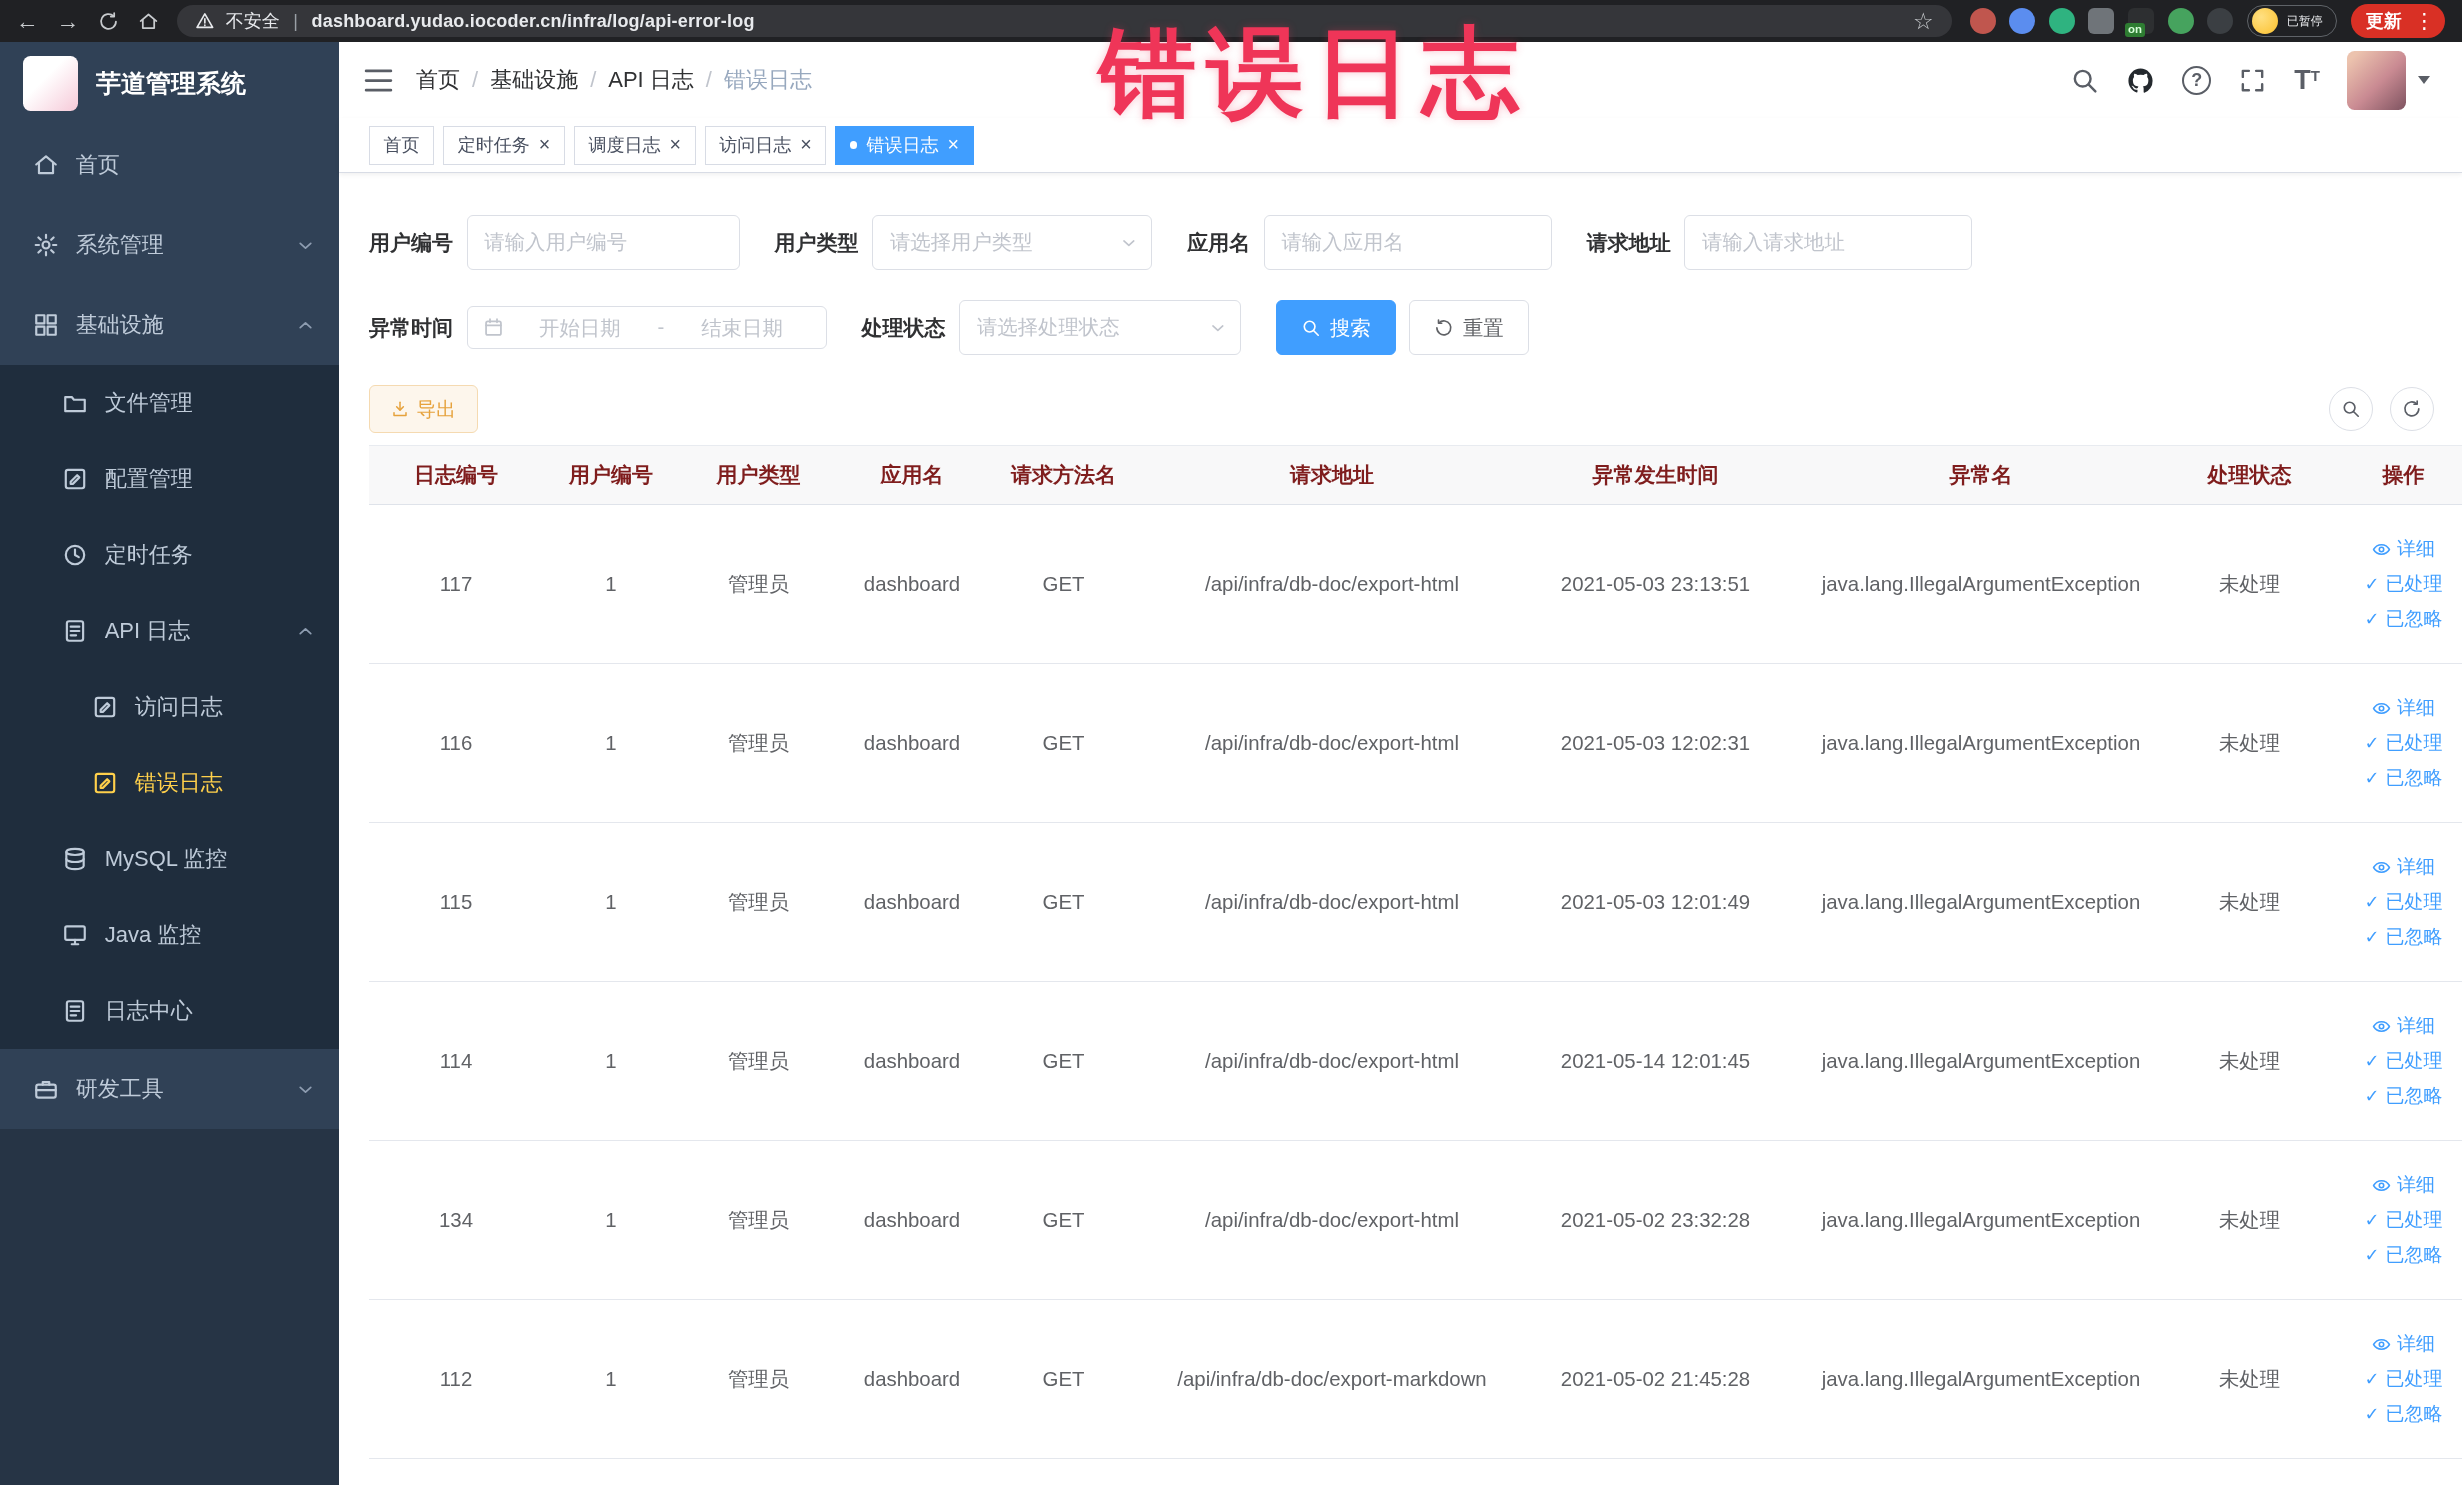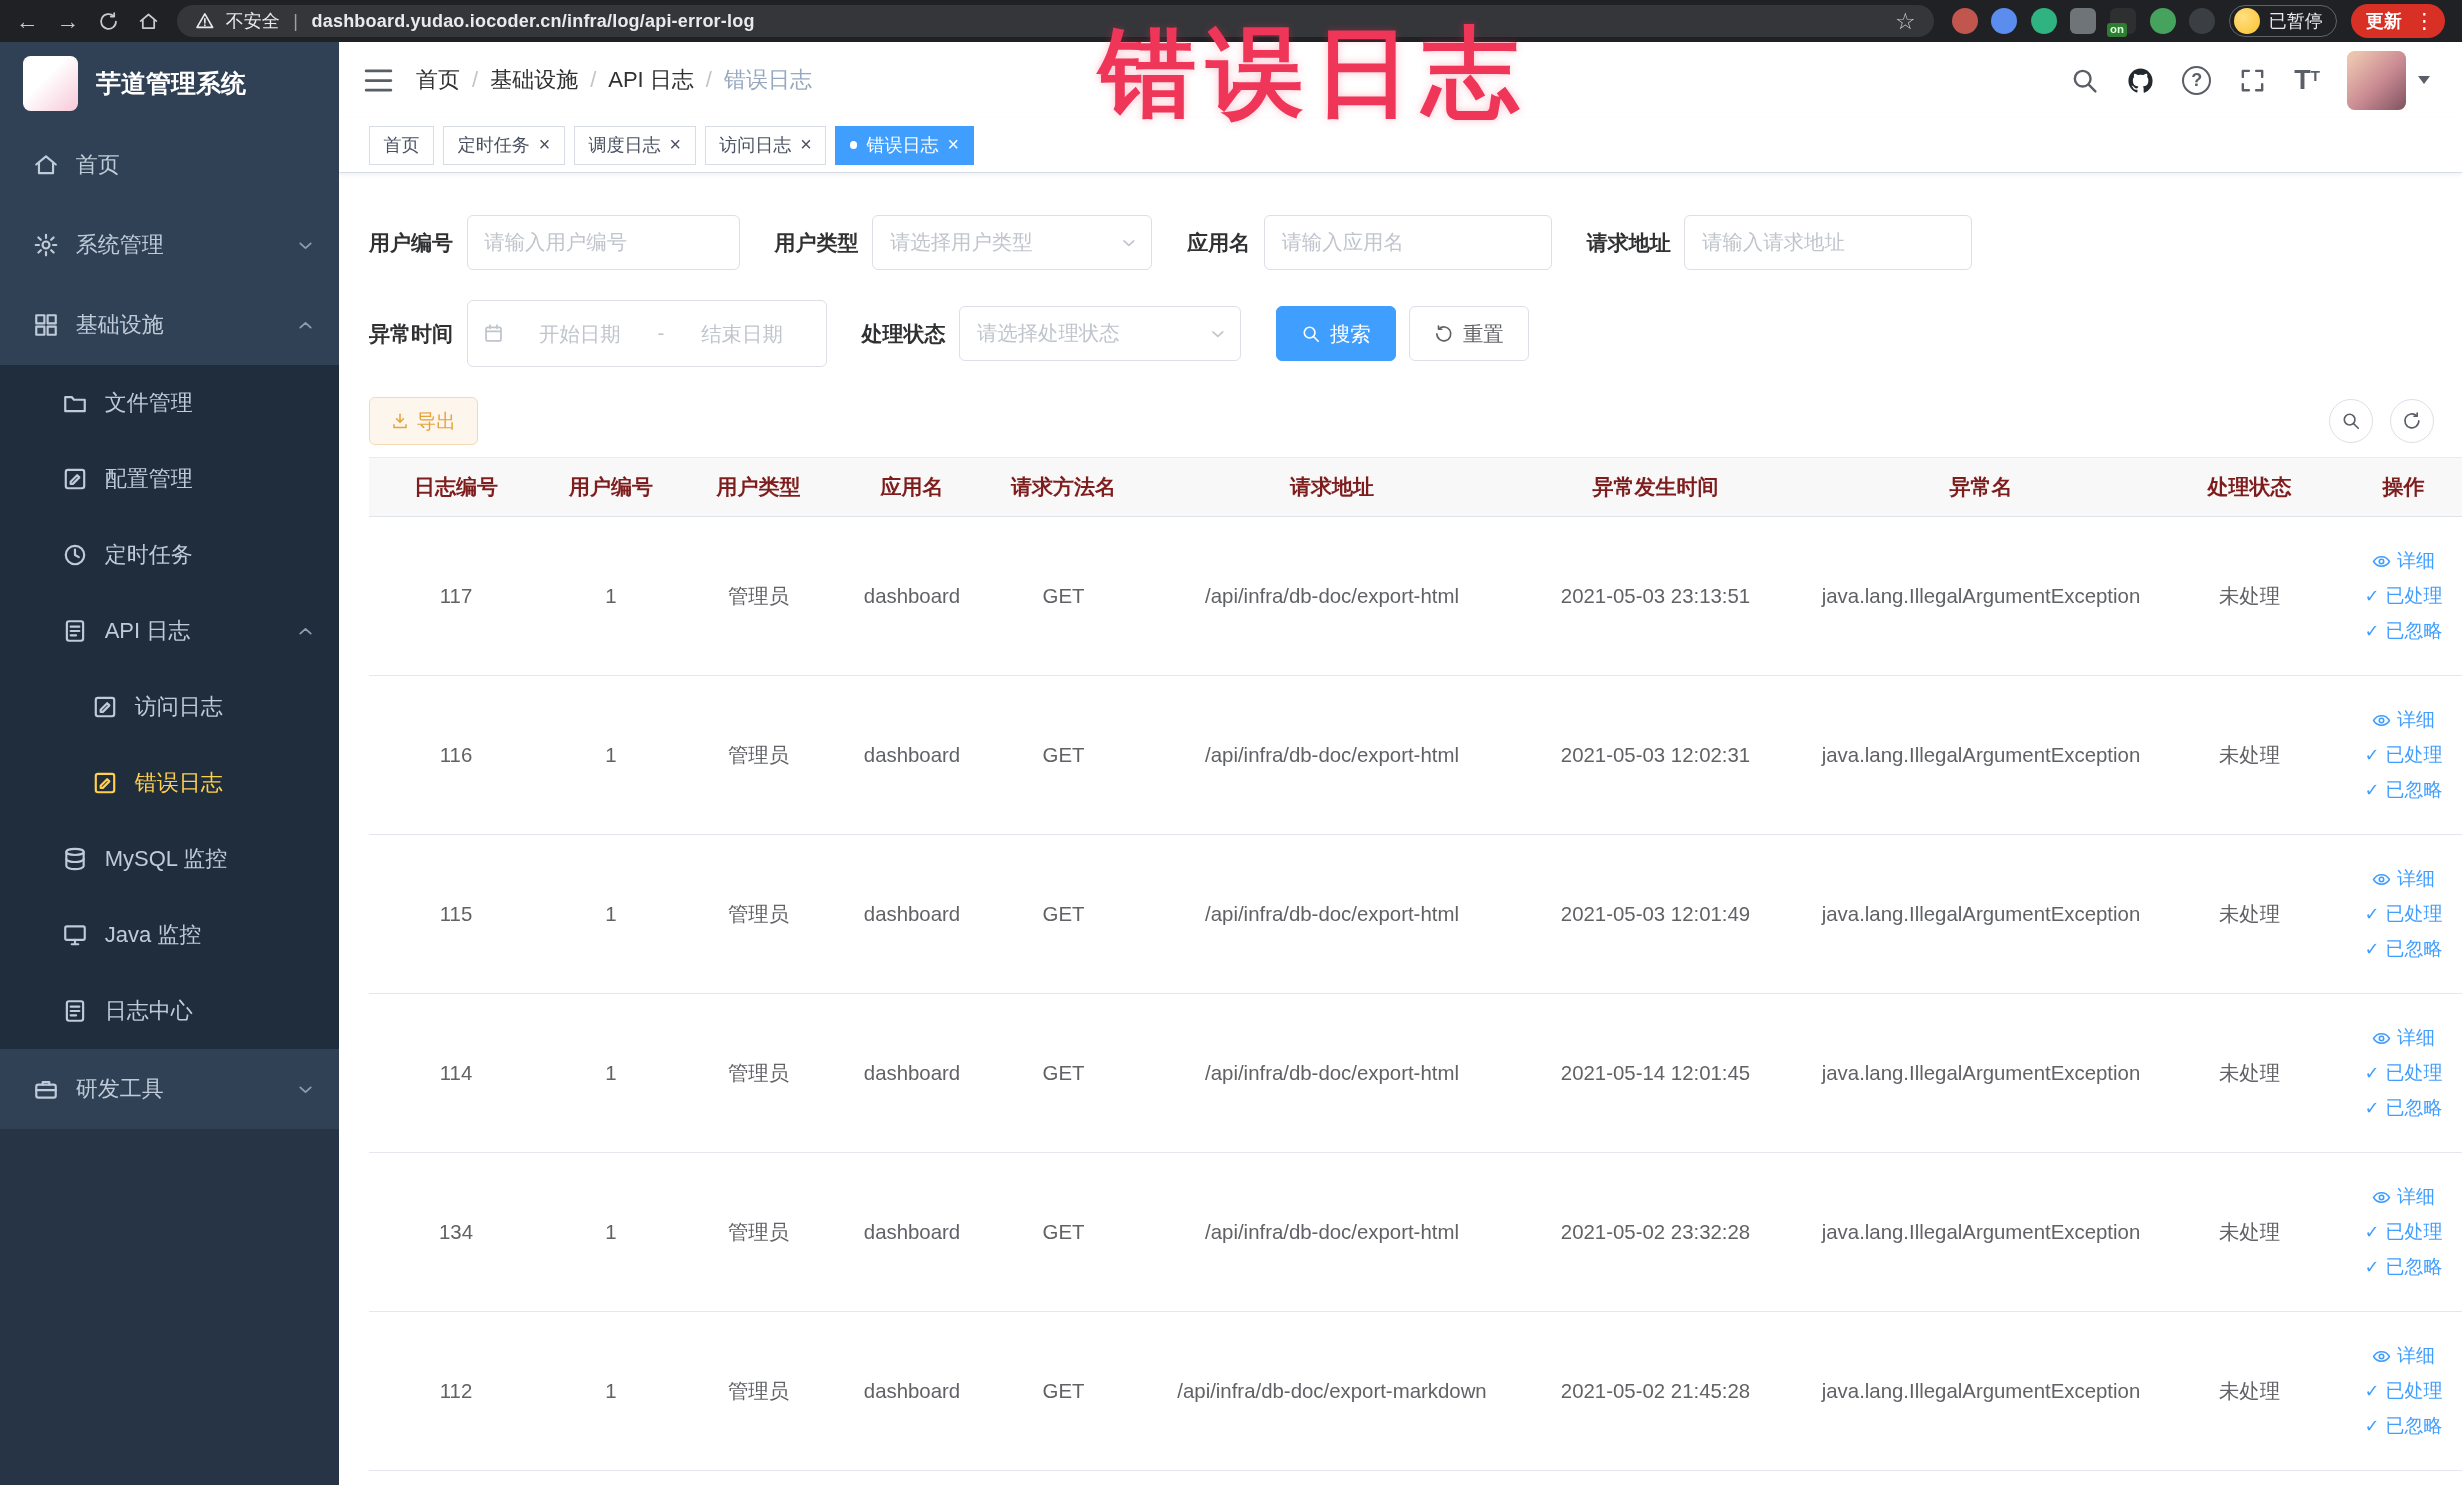--- a/index.html
+++ b/index.html
@@ -14,21 +14,21 @@
   .cbtn svg { width:21px; height:21px; }
   .omnibox { flex:1; height:32px; margin:0 12px; background:#35363a; border-radius:16px; display:flex; align-items:center; padding:0 18px; gap:10.6px; font-size:18px; color:#e8eaed; }
   .omnibox .warn { width:19.7px; height:19.7px; flex-shrink:0; }
   .omnibox .sep { color:#9aa0a6; padding:0 3px; }
   .omnibox .url { font-weight:600; letter-spacing:0.2px; white-space:nowrap; overflow:hidden; }
   .omnibox .star { margin-left:auto; font-size:23px; color:#c8cbce; cursor:pointer; }
   .chrome-right { display:flex; align-items:center; gap:13.6px; padding:0 6px; }
   .ext { width:26px; height:26px; border-radius:50%; display:inline-block; position:relative; cursor:pointer; }
   .ext.sq { border-radius:6px; }
   .ext-badge { position:absolute; left:-3px; bottom:-3px; background:#2e7d32; color:#d7ffd9; font-size:11.4px; line-height:1; padding:1.5px 3px; border-radius:3px; font-weight:700; }
-  .profile-chip { display:flex; align-items:center; gap:9px; border:1.5px solid #5f6368; border-radius:756px; padding:2.3px 13.6px 2.3px 3.8px; font-size:18px; color:#e8eaed; cursor:pointer; }
+  .profile-chip { display:flex; align-items:center; gap:9px; border:1.5px solid #5f6368; border-radius:756px; padding:2.3px 13.6px 2.3px 3.8px; font-size:12px; color:#e8eaed; cursor:pointer; }
   .emoji { width:26px; height:26px; border-radius:50%; background:radial-gradient(circle at 35% 35%, #ffe082, #fbc02d); }
   .update-chip { display:flex; align-items:center; gap:7.6px; background:#d93025; color:#fff; border-radius:756px; padding:5.3px 6px 5.3px 15px; font-size:18px; font-weight:600; cursor:pointer; }
   .kebab { font-size:21px; padding:0 4.5px; font-weight:400; }
 
   
   .app { display:flex; height:1444px; }
 
   
   .sidebar { width:339px; flex-shrink:0; background:#304156; display:flex; flex-direction:column; color:#bfcbd9; }
   .logo { height:83px; display:flex; align-items:center; gap:18px; padding:0 23px; }
@@ -72,21 +72,21 @@
   
   .content { padding:42px 19px 0 30px; }
   .filter-row { display:flex; align-items:center; margin-bottom:30px; }
   .f-item { display:flex; align-items:center; margin-right:35px; }
   .f-label { font-size:21px; font-weight:700; color:#303133; margin-right:13.6px; white-space:nowrap; }
   .el-input { position:relative; height:55px; }
   .el-input input { width:100%; height:55px; border:1.5px solid #dcdfe6; border-radius:6px; padding:0 16.7px; font-size:20.4px; color:#606266; outline:none; background:#fff; font-family:inherit; }
   input::placeholder { color:#c0c4cc; }
   .el-select input { padding-right:48px; }
   .sel-arrow { position:absolute; right:13.6px; top:50%; transform:translateY(-50%); width:19.7px; height:19.7px; color:#c0c4cc; }
-  .date-range { width:360px; height:67px; border:1.5px solid #dcdfe6; border-radius:6px; display:flex; align-items:center; padding:0 15px; gap:7.6px; font-size:20.4px; color:#c0c4cc; cursor:text; }
+  .date-range { width:360px; height:43px; border:1.5px solid #dcdfe6; border-radius:6px; display:flex; align-items:center; padding:0 15px; gap:7.6px; font-size:20.4px; color:#c0c4cc; cursor:text; }
   .date-range .cal { width:21px; height:21px; flex-shrink:0; }
   .date-range .ph { flex:1; text-align:center; white-space:nowrap; }
   .date-range .rsep { color:#c0c4cc; padding:0 1.5px; }
   .btn { display:inline-flex; align-items:center; justify-content:center; gap:9px; height:55px; padding:0 24px; border-radius:6px; font-size:20.4px; cursor:pointer; border:1.5px solid transparent; font-family:inherit; background:#fff; }
   .btn svg { width:19.7px; height:19.7px; }
   .btn-primary { background:#409eff; border-color:#409eff; color:#fff; }
   .btn-plain { border-color:#dcdfe6; color:#606266; }
   .btn-export { height:48px; background:#fdf6ec; border-color:#f5dab1; color:#e6a23c; font-size:19.7px; padding:16px 21px; gap:7.6px; }
   .btn-export svg { width:18px; height:18px; }
 

